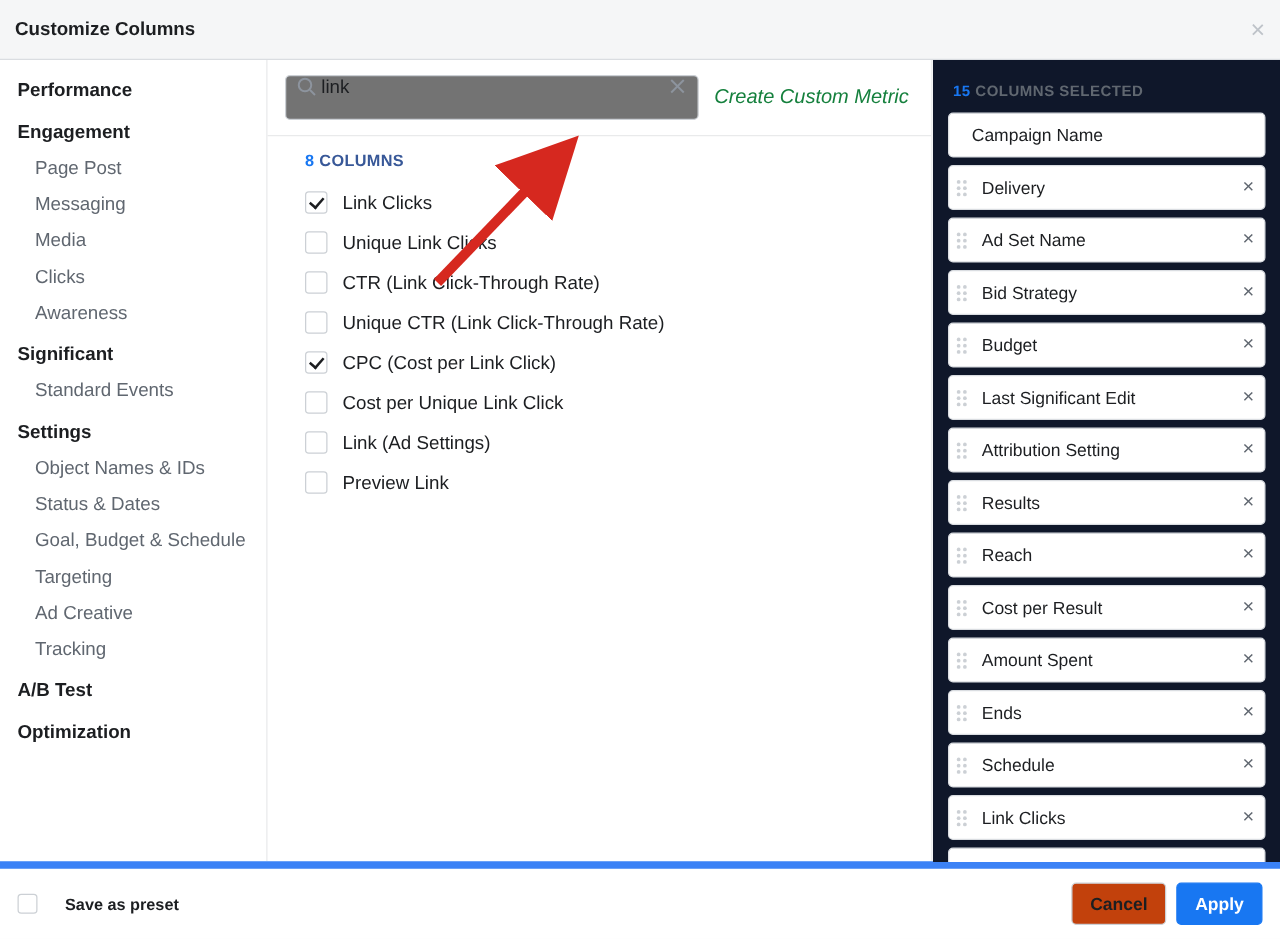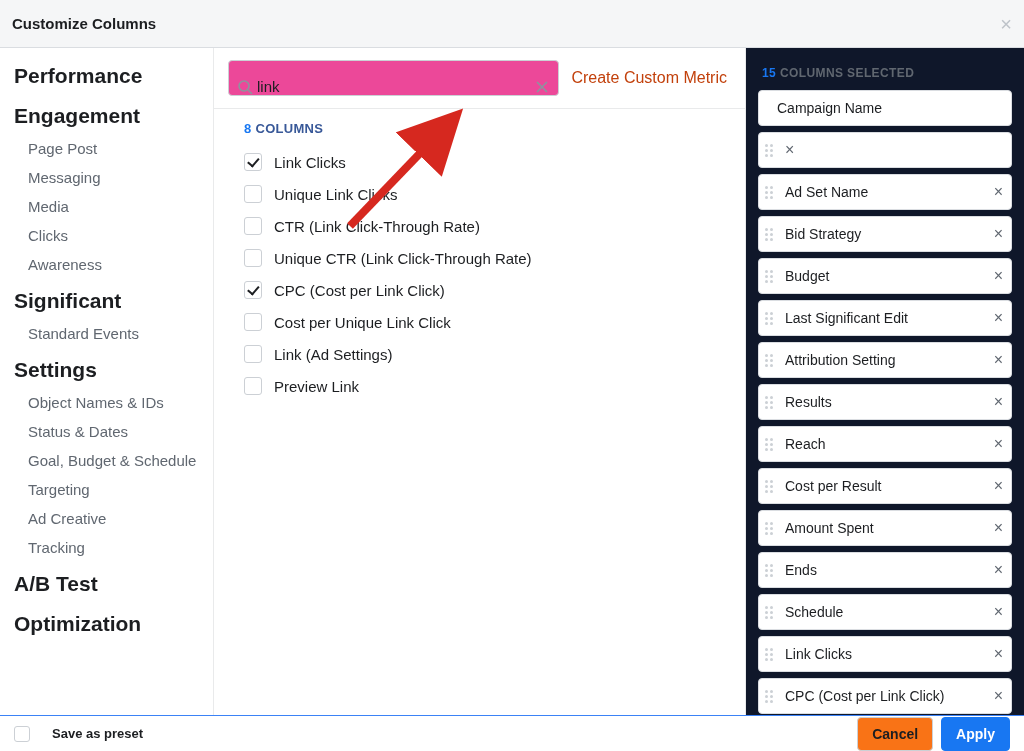--- a/index.html
+++ b/index.html
@@ -3,51 +3,51 @@
 <meta charset="utf-8">
 <style>
   * { box-sizing: border-box; margin: 0; padding: 0; }
   body { font-family: -apple-system, BlinkMacSystemFont, "Segoe UI", Helvetica, Arial, sans-serif; background: #f5f6f7; color: #1c1e21; font-size: 14px; }
   .dialog { width: 1024px; height: 751px; background: #fff; display: flex; flex-direction: column; position: relative; }
   .header { height: 48px; background: #f5f6f7; border-bottom: 1px solid #dadde1; display: flex; align-items: center; padding: 0 12px; justify-content: space-between; }
   .header-title { font-size: 15px; font-weight: 700; color: #1c1e21; }
   .close-x { color: #bec3c9; font-size: 20px; cursor: pointer; line-height: 1; }
   .body { flex: 1; display: flex; overflow: hidden; }
   .sidebar { width: 214px; border-right: 1px solid #e9eaeb; overflow-y: auto; padding-top: 6px; }
-  .cat { font-weight: 700; font-size: 21px; color: #1c1e21; padding: 10px 14px 6px; cursor: pointer; }
+  .cat { font-weight: 700; font-size: 15px; color: #1c1e21; padding: 10px 14px 6px; cursor: pointer; }
   .sub { font-size: 15px; color: #606770; padding: 6px 14px 6px 28px; cursor: pointer; }
   .middle { flex: 1; border-right: 1px solid #e9eaeb; display: flex; flex-direction: column; position: relative; }
   .search-row { display: flex; align-items: center; padding: 12px 14px; border-bottom: 1px solid #e9eaeb; gap: 12px; }
-  .search-box { flex: 1; position: relative; border: 1px solid #ccd0d5; border-radius: 4px; height: 36px; display: flex; align-items: flex-end; padding: 0 8px; background: #ec4899; }
+  .search-box { flex: 1; position: relative; border: 1px solid #ccd0d5; border-radius: 4px; height: 36px; display: flex; align-items: flex-start; padding: 0 8px; background: #737373; }
   .search-box input { border: none; outline: none; flex: 1; font-size: 15px; color: #1c1e21; background: transparent; padding-left: 4px;}
   .search-icon { width: 16px; height: 16px; color: #8d949e; }
   .clear-icon { width: 16px; height: 16px; color: #8d949e; cursor: pointer; }
-  .create-metric { color: #c2410c; font-size: 16px; cursor: pointer; white-space: nowrap; padding-right: 4px;}
+  .create-metric { color: #15803d; font-size: 16px; cursor: pointer; white-space: nowrap; padding-right: 4px; font-style: italic;}
   .col-count { color: #385898; font-size: 13px; font-weight: 700; letter-spacing: .3px; padding: 12px 14px 6px 30px;}
   .col-count .num { color: #1877f2; }
   .opts { padding: 4px 14px 14px 30px; }
   .opt { display: flex; align-items: center; padding: 7px 0; font-size: 15px; color: #1c1e21; cursor: pointer; }
   .cb { width: 18px; height: 18px; border: 1px solid #ccd0d5; border-radius: 3px; margin-right: 12px; display: inline-flex; align-items: center; justify-content: center; flex-shrink:0;}
   .cb.checked::after { content: ""; width: 5px; height: 9px; border: solid #1c1e21; border-width: 0 2px 2px 0; transform: rotate(41deg) translate(-1px,-1px); }
   .right { width: 278px; background: #0f172a; padding: 14px 12px; overflow-y: auto; }
   .sel-head { font-size: 12px; font-weight: 700; letter-spacing: .4px; color: #606770; padding: 4px 4px 10px; }
   .sel-head .num { color: #1877f2; }
   .pill { background: #fff; border: 1px solid #dadde1; border-radius: 4px; margin-bottom: 6px; height: 36px; display: flex; align-items: center; padding: 0 8px 0 6px; font-size: 14px; }
   .pill.fixed { padding-left: 18px; }
   .grip { width: 14px; display: flex; flex-direction: column; gap: 2px; margin-right: 6px; cursor: grab; }
   .grip-row { display: flex; gap: 2px; }
   .grip-dot { width: 3px; height: 3px; background: #ccd0d5; border-radius: 50%; }
   .pill-label { flex: 1; white-space: nowrap; overflow: hidden; text-overflow: ellipsis; }
   .pill-x { color: #606770; font-size: 16px; cursor: pointer; line-height:1;}
-  .footer { height: 36px; border-top: 1px solid #3b82f6; display: flex; align-items: center; padding: 0 14px; justify-content: space-between; background:#fff;}
+  .footer { height: 62px; border-top: 6px solid #3b82f6; display: flex; align-items: center; padding: 0 14px; justify-content: space-between; background:#fff;}
   .preset { display: flex; align-items: center; gap: 10px; font-size: 13px; font-weight: 700; color: #1c1e21; }
   .preset .cb { width: 16px; height: 16px; }
   .btns { display: flex; gap: 8px; }
   .btn { height: 34px; padding: 0 14px; border-radius: 4px; font-size: 14px; font-weight: 600; cursor: pointer; display:inline-flex; align-items:center;}
-  .btn-cancel { background: #f97316; border: 1px solid #ccd0d5; color: #1c1e21; }
+  .btn-cancel { background: #c2410c; border: 1px solid #ccd0d5; color: #1c1e21; }
   .btn-apply { background: #1877f2; border: 1px solid #1877f2; color: #fff; }
   .arrow { position: absolute; left: 106px; top: 58px; pointer-events: none; z-index: 50; }
 </style>
 </head>
 <body>
 
 <div class="dialog">
 
   <div class="header">
     <span class="header-title">Customize Columns</span>
@@ -155,20 +155,21 @@
               </span>
               <span class="grip-row">
                 <span class="grip-dot"></span>
                 <span class="grip-dot"></span>
               </span>
               <span class="grip-row">
                 <span class="grip-dot"></span>
                 <span class="grip-dot"></span>
               </span>
             </span>
+            <span class="pill-label">Delivery</span>
             <span class="pill-x">×</span>
           </div>
           <div class="pill">
             <span class="grip">
               <span class="grip-row">
                 <span class="grip-dot"></span>
                 <span class="grip-dot"></span>
               </span>
               <span class="grip-row">
                 <span class="grip-dot"></span>

